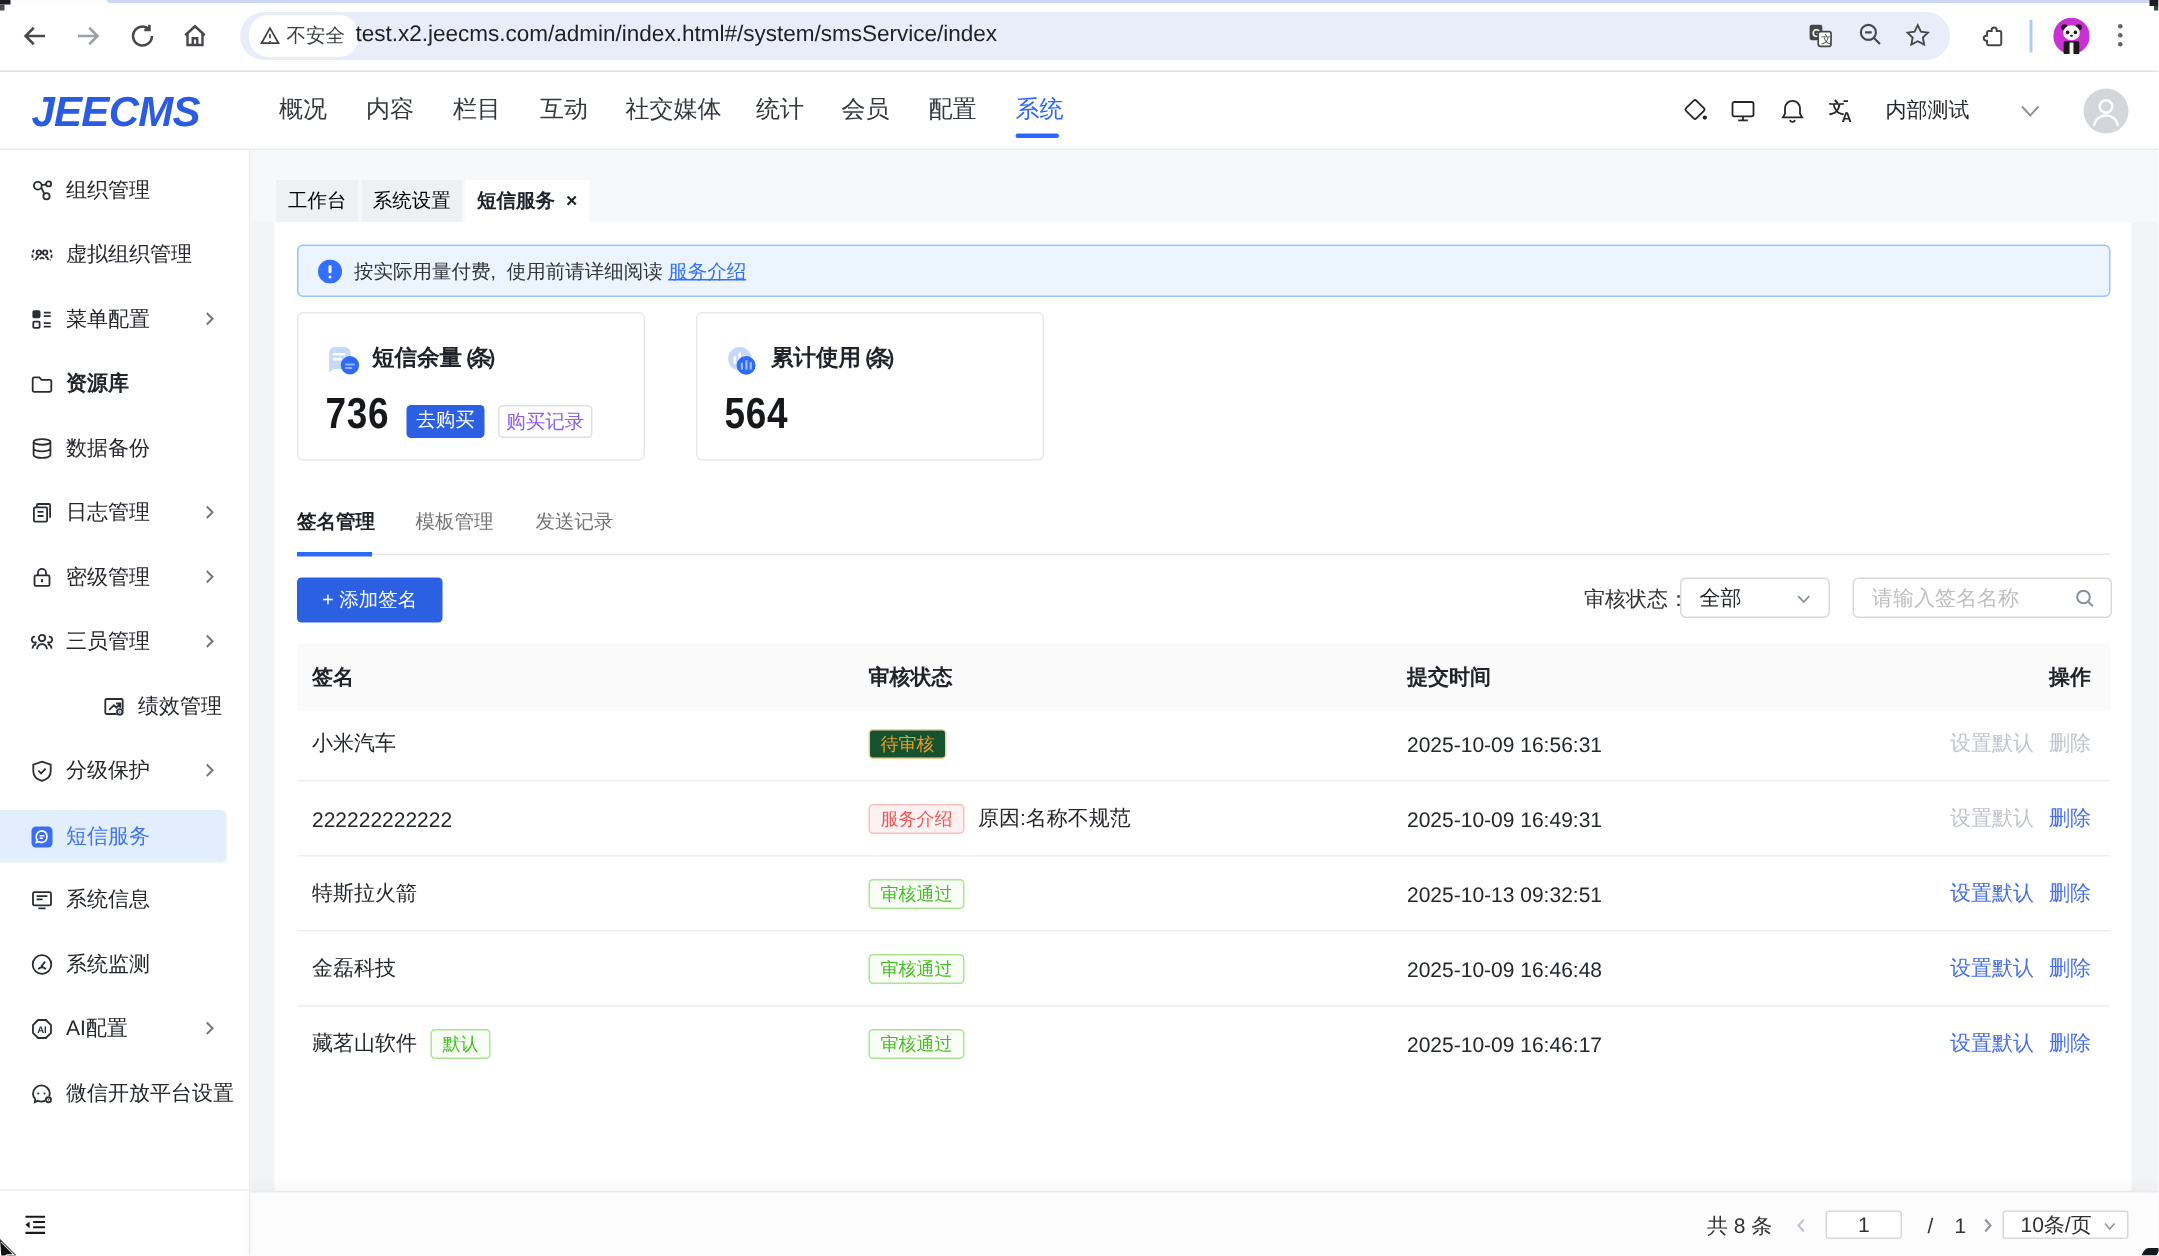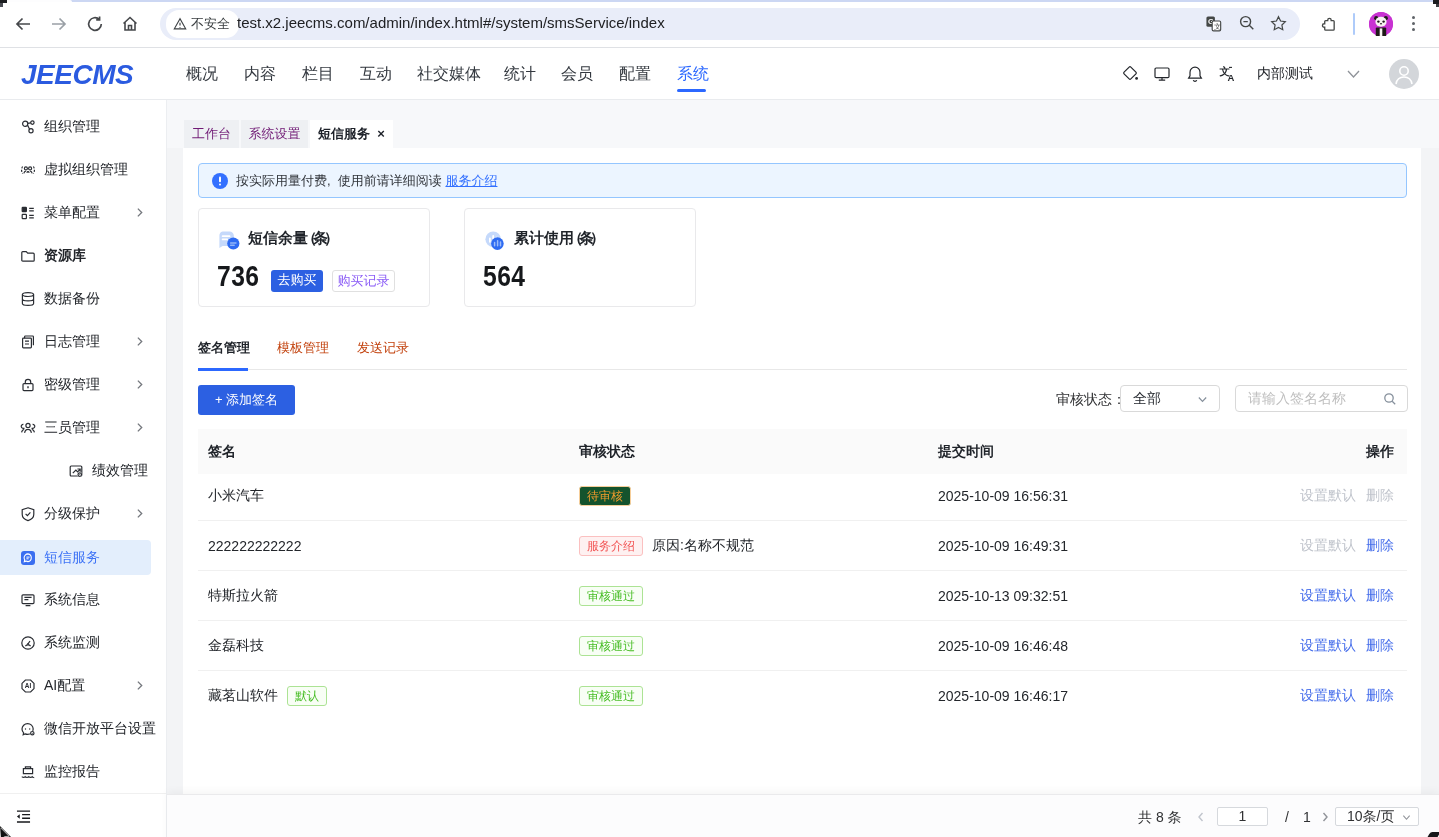--- a/index.html
+++ b/index.html
@@ -30,33 +30,33 @@
 .sitem{position:absolute;left:0;width:151px;height:43px;display:flex;align-items:center;font-size:14px;color:#23262b;}
 .sitem .sic{margin-left:20px;width:16px;height:16px;flex:none;color:#2a2d33;}
 .sitem .stxt{margin-left:8px;white-space:nowrap;}
 .sitem .sarr{position:absolute;right:6px;width:11px;height:11px;color:#74777d;}
 .sitem.active{background:#e3eefc;border-radius:0 4px 4px 0;color:#3f74f6;}
 .sitem.active .sic{color:#3f74f6;}
 #collbtn{position:absolute;left:16px;top:710px;width:15px;height:14px;color:#17191c;}
 
 #main{left:167px;top:100px;width:1272px;height:737px;background:#f3f4f6;}
 #tabrow{position:absolute;left:0;top:0;width:1272px;height:48px;background:#f7f8fa;}
-.ttab{position:absolute;top:20px;height:28px;line-height:28px;font-size:13px;color:#701a75;text-align:center;background:#eef0f3;}
+.ttab{position:absolute;top:20px;height:28px;line-height:28px;font-size:13px;color:#000000;text-align:center;background:#eef0f3;}
 .ttab.act{background:#fff;color:#1d2129;font-weight:600;}
 #panel{position:absolute;left:16px;top:48px;width:1238px;height:646px;background:#fff;}
 
 #banner{position:absolute;left:15px;top:15px;width:1209px;height:35px;background:#ecf5ff;border:1px solid #94c6ff;border-radius:4px;display:flex;align-items:center;font-size:13px;color:#30343a;}
 #banner a{color:#3370ff;}
 
 .card{position:absolute;top:60px;width:232px;height:99px;border:1px solid #e9e9eb;border-radius:4px;background:#fff;}
 .cardtitle{position:absolute;left:49px;top:20px;font-size:15px;font-weight:600;color:#1f2329;}
 .cardnum{position:absolute;left:18px;top:51px;font-size:29px;font-weight:700;color:#16181b;transform:scaleX(0.85);transform-origin:0 0;letter-spacing:0.5px;}
 .minibtn{position:absolute;top:61px;height:22px;line-height:20px;font-size:13px;border-radius:3px;text-align:center;}
 
-.stab{position:absolute;top:191px;height:22px;font-size:13px;color:#c2410c;}
+.stab{position:absolute;top:191px;height:22px;font-size:13px;color:#737373;}
 .stab.act{color:#1f2329;font-weight:600;}
 #stabline{position:absolute;left:15px;top:221px;width:1209px;height:1px;background:#e8e8e8;}
 #stabunder{position:absolute;left:15px;top:220px;width:50px;height:2.5px;background:#2c68ff;}
 
 #addbtn{position:absolute;left:15px;top:237px;width:97px;height:30px;background:#2c60e2;color:#fff;border-radius:3px;font-size:13px;text-align:center;line-height:30px;}
 #fltlabel{position:absolute;left:873px;top:243px;font-size:14px;color:#303133;}
 .inputbox{position:absolute;top:237px;height:27px;border:1px solid #d9d9d9;border-radius:4px;background:#fff;font-size:14px;color:#1f2329;line-height:25px;}
 
 #thead{position:absolute;left:15px;top:281px;width:1209px;height:45px;background:#fafafa;}
 .th{position:absolute;top:0;height:45px;line-height:45px;font-size:14px;font-weight:700;color:#1f2329;}
@@ -316,28 +316,20 @@
   <div class="sitem" style="top:607px;">
     <svg class="sic" viewBox="0 0 16 16" fill="none" stroke="currentColor" stroke-width="1.2">
         <path d="M7.6 2.6a5.6 5.6 0 0 0-5.6 5.5c0 1.5.6 2.8 1.6 3.8l-.4 1.9 1.9-.9c.8.3 1.6.5 2.5.5a5.6 5.6 0 0 0 5.6-5.4 5.6 5.6 0 0 0-5.6-5.4z"></path>
         <circle cx="5.5" cy="8" r="0.7" fill="currentColor" stroke="none"></circle>
         <circle cx="9.7" cy="8" r="0.7" fill="currentColor" stroke="none"></circle>
         <circle cx="12.3" cy="12.2" r="2.4" fill="#fff" stroke="none"></circle>
         <circle cx="12.3" cy="12.2" r="1.7"></circle>
         <circle cx="12.3" cy="12.2" r="0.5" fill="currentColor" stroke="none"></circle>
       </svg>
     <span class="stxt">微信开放平台设置</span>
-  </div>
-  <div class="sitem" style="top:650px;">
-    <svg class="sic" viewBox="0 0 16 16" fill="none" stroke="currentColor" stroke-width="1.2">
-        <path d="M5.4 4.6V2.8h5.2v1.8"></path>
-        <path d="M3.4 4.6h9.2v5H3.4z"></path>
-        <path d="M1.8 12.6c1.2 1 2.4 1 3.4 0 1.2 1 2.4 1 3.6 0 1.2 1 2.4 1 3.4 0 .9.8 1.8 1 2 1"></path>
-      </svg>
-    <span class="stxt">监控报告</span>
   </div>
   <div style="position:absolute;left:0;top:693px;width:166px;height:1px;background:#f0f0f0;"></div>
   <svg id="collbtn" viewBox="0 0 16 15" fill="none" stroke="#17191c" stroke-width="1.5">
       <path d="M1 1.2h14M6.5 5h8.5M6.5 8.8h8.5M1 12.8h14"></path>
       <path d="M4 4.6L1 7l3 2.4z" fill="#17191c" stroke="none"></path>
     </svg>
 </div>
 
 <div class="abs" id="main">
   <div id="tabrow"></div>

